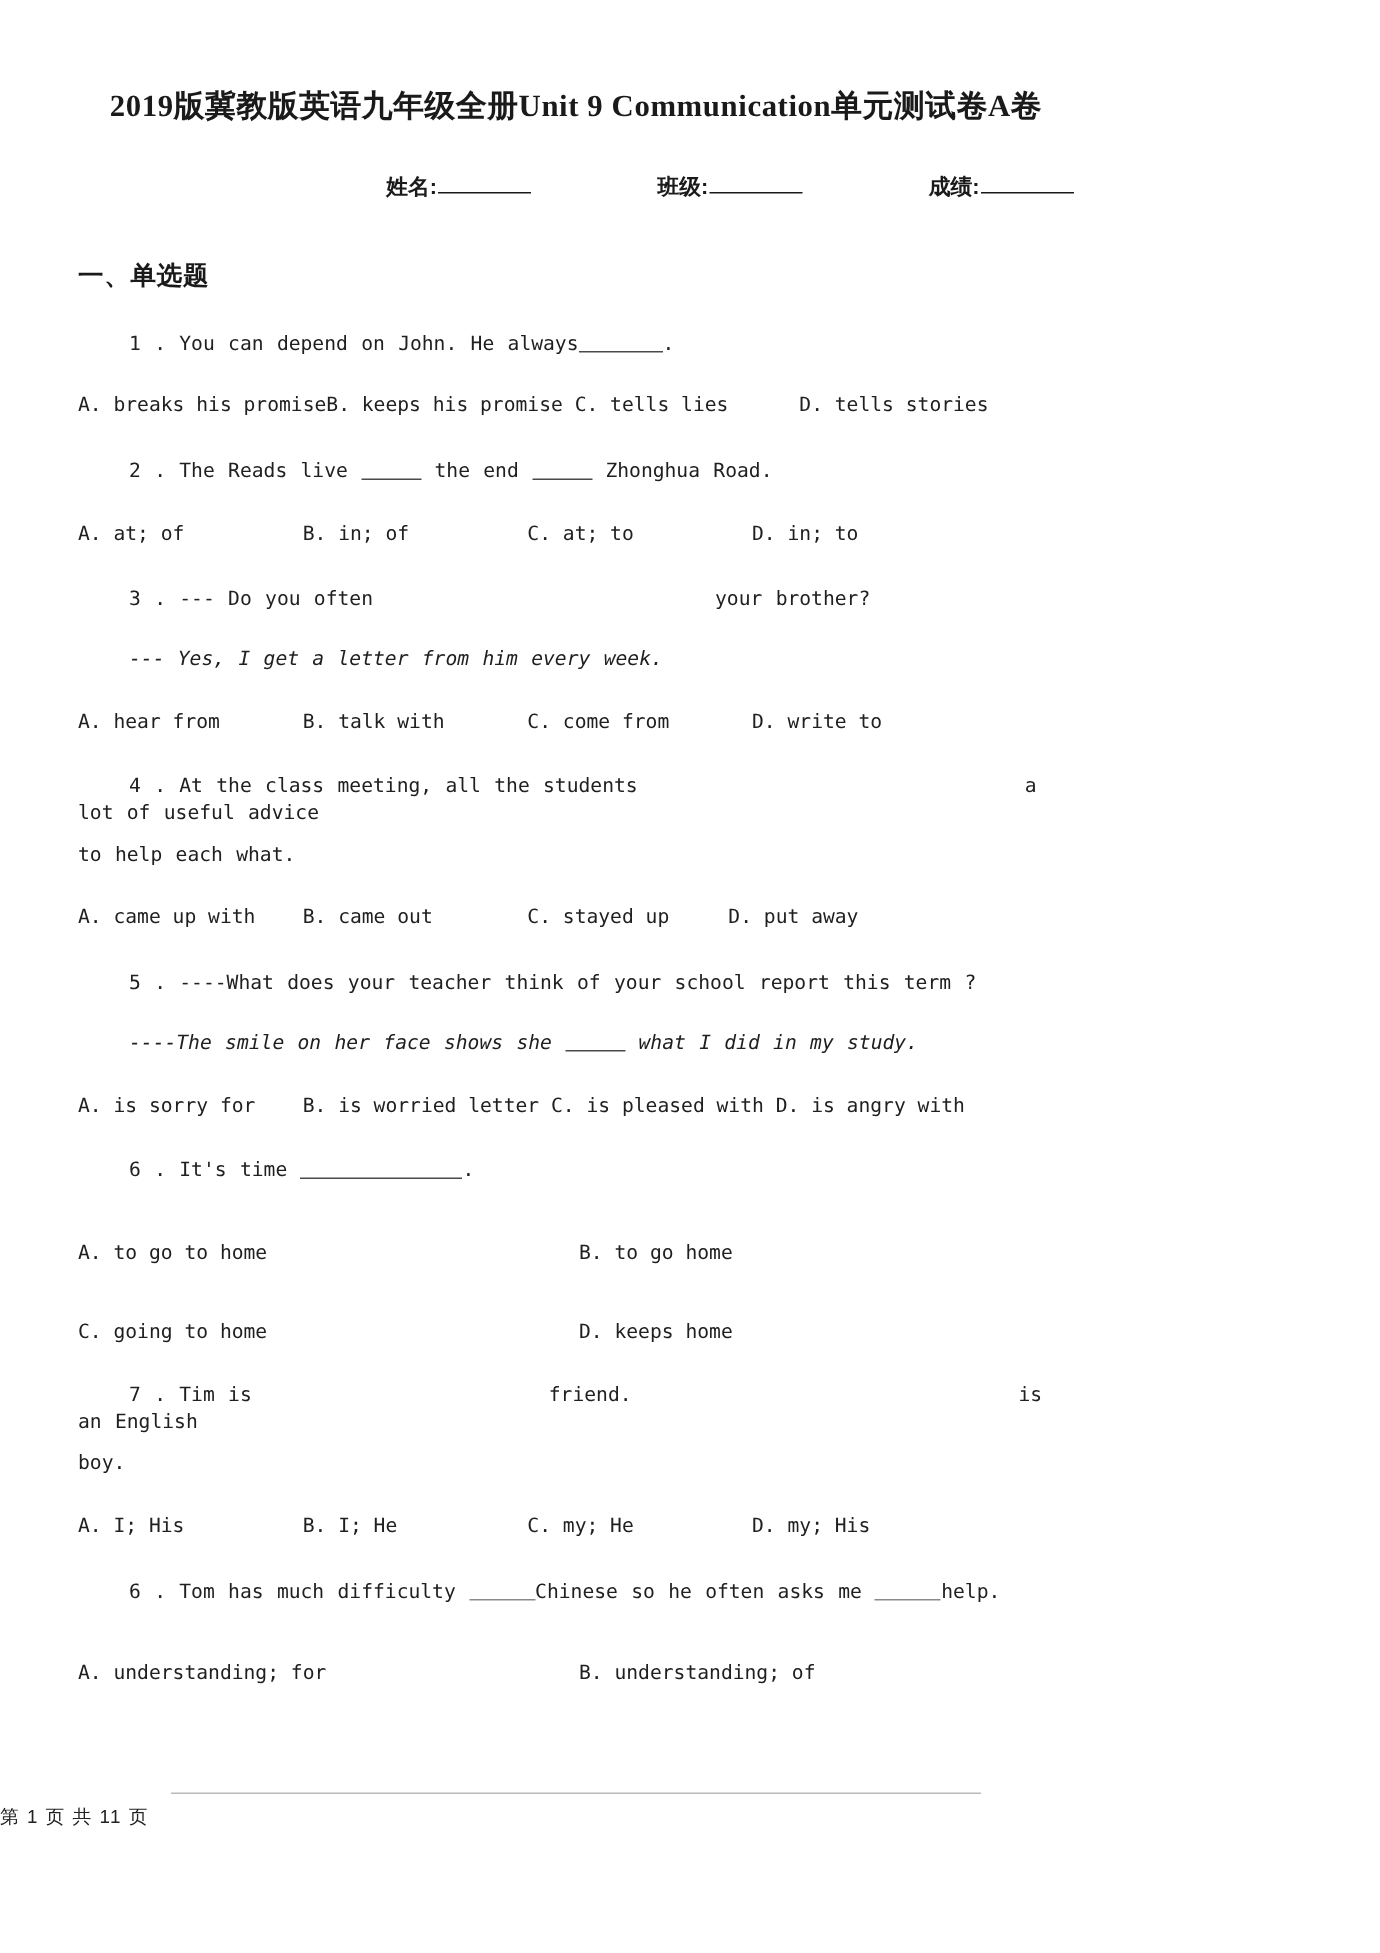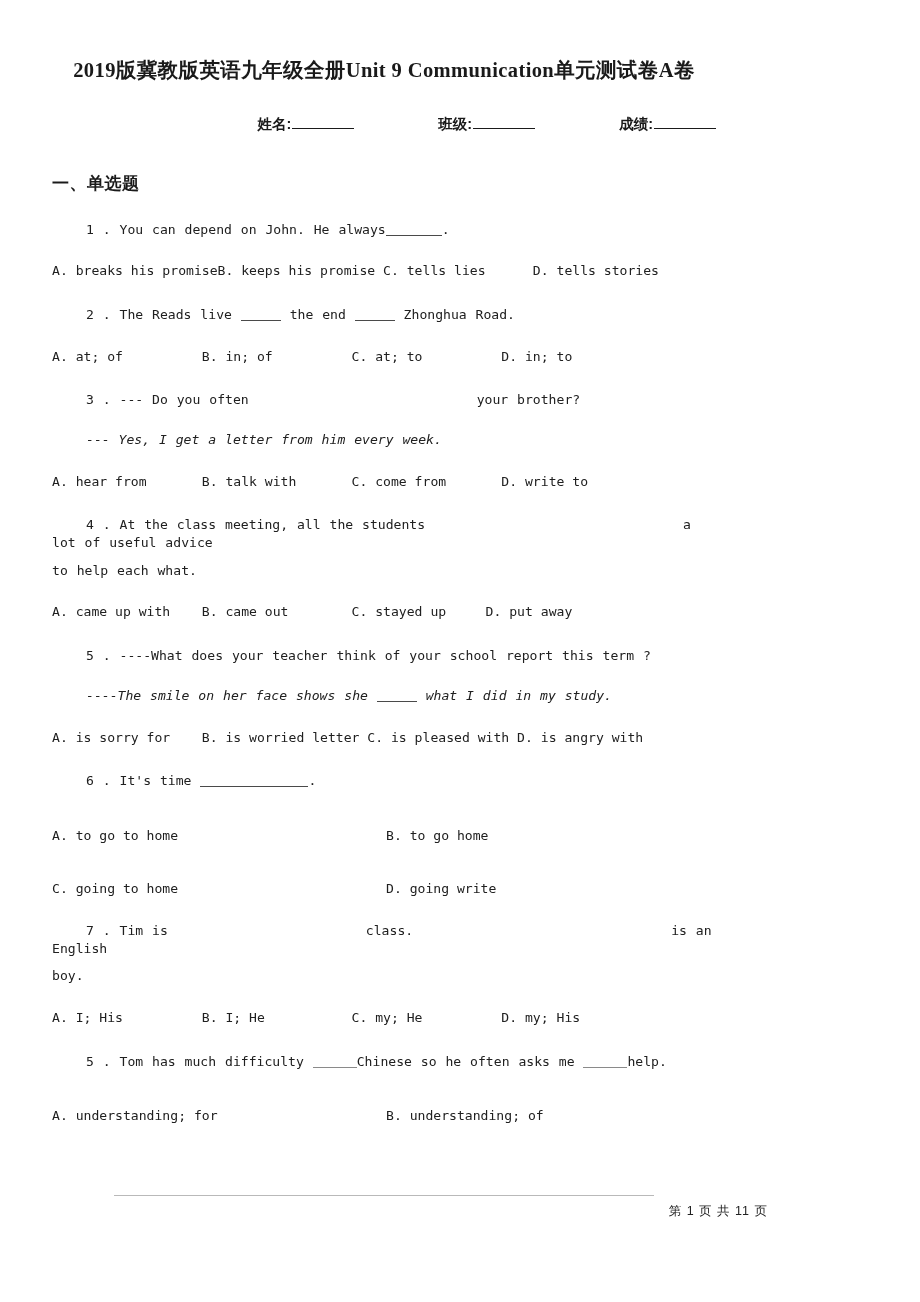--- a/index.html
+++ b/index.html
@@ -157,21 +157,21 @@
     display: inline-block;
     width: 258px;
   }
 
   
   .footer {
     position: absolute;
     left: 0;
     right: 0;
     bottom: 82px;
-    text-align: right;
+    text-align: left;
   }
   .footer-rule {
     width: 540px;
     height: 1px;
     background: #b9b9b9;
     margin: 0 auto 7px auto;
   }
   .footer-text {
     font-family: "Liberation Sans", "DejaVu Sans", sans-serif;
     font-size: 12.5px;
@@ -232,32 +232,32 @@
   </div>
 
   <div class="question-block">
     <div class="q-stem"><span>6 . It's time </span><span class="u-long"></span><span>.</span></div>
     <div class="opt-grid">
       <span class="cell">A. to go to home</span>
       <span class="cell">B. to go home</span>
     </div>
     <div class="opt-grid tight">
       <span class="cell">C. going to home</span>
-      <span class="cell">D. going write</span>
+      <span class="cell">D. keeps home</span>
     </div>
   </div>
 
   <div class="question-block">
-    <div class="q-stem"><span>7 . Tim is</span><span class="gap-med"></span><span>class.</span><span class="gap-lg"></span><span>is an English</span></div>
+    <div class="q-stem"><span>7 . Tim is</span><span class="gap-med"></span><span>friend.</span><span class="gap-lg"></span><span>is an English</span></div>
     <div class="q-stem cont">boy.</div>
     <div class="opt-row">A. I; His          B. I; He           C. my; He          D. my; His</div>
   </div>
 
   <div class="question-block">
-    <div class="q-stem"><span>5 . Tom has much difficulty </span><span class="u-dot"></span><span>Chinese so he often asks me </span><span class="u-dot"></span><span>help.</span></div>
+    <div class="q-stem"><span>6 . Tom has much difficulty </span><span class="u-dot"></span><span>Chinese so he often asks me </span><span class="u-dot"></span><span>help.</span></div>
     <div class="opt-grid">
       <span class="cell">A. understanding; for</span>
       <span class="cell">B. understanding; of</span>
     </div>
   </div>
 
   <div class="footer">
     <div class="footer-rule"></div>
     <div class="footer-text">第 1 页 共 11 页</div>
   </div>

